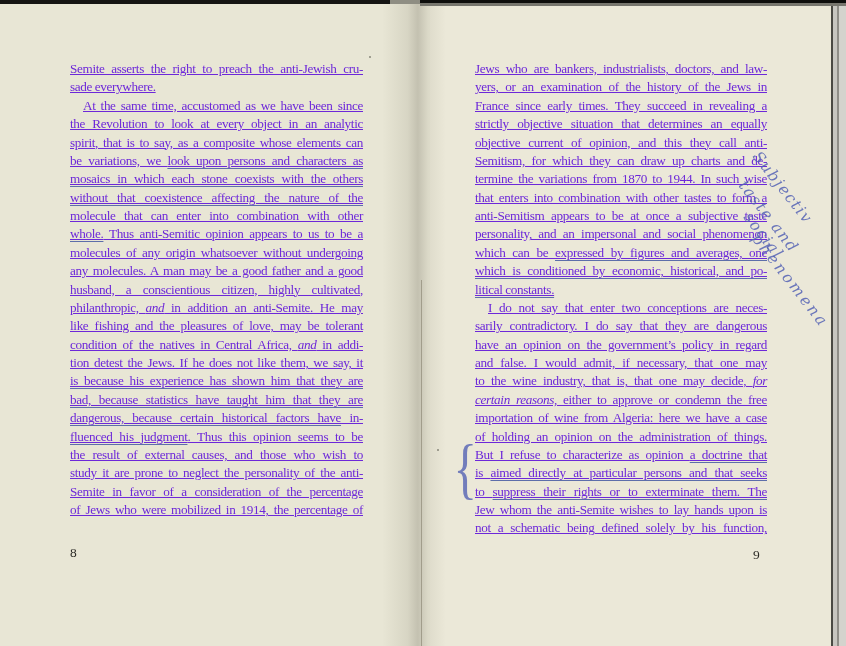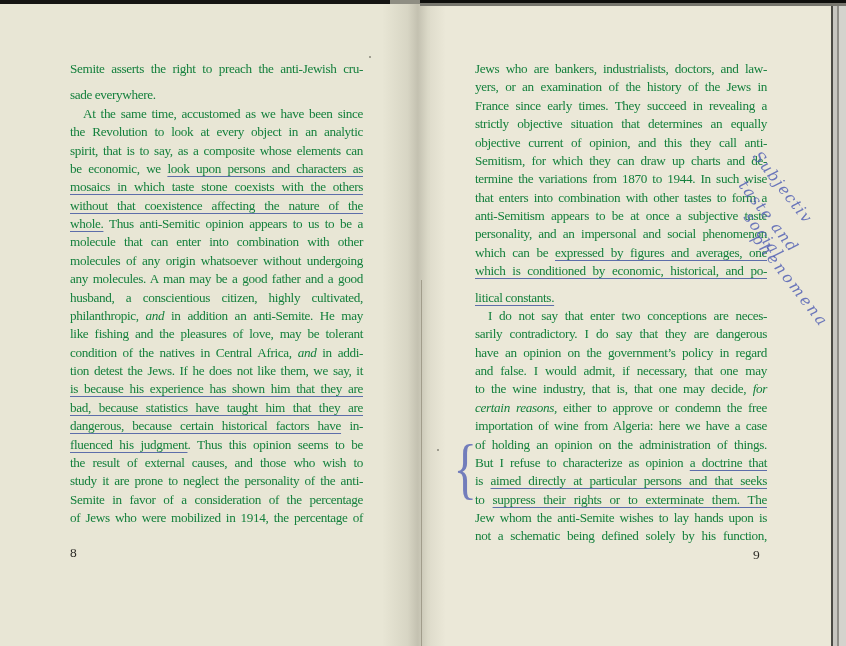--- a/index.html
+++ b/index.html
@@ -20,33 +20,33 @@
   .top-notch{position:absolute;left:390px;top:0;width:30px;height:4px;background:#8f8e83;}
   .top-edge-right{position:absolute;left:420px;top:0;width:426px;height:6px;
     background:linear-gradient(to bottom,#0e0e0c 0 3px,#77766e 3px 6px);}
   .right-edge{position:absolute;left:831px;top:6px;width:15px;height:640px;
     background:linear-gradient(to right,#4a4a44 0 1.5px,#c7c6c0 1.5px 6px,#8f8e88 6px 8px,#d4d3cd 8px 15px);}
   .speck{position:absolute;width:2px;height:2px;border-radius:50%;background:#55544c;opacity:.65;}
   .speck1{left:369px;top:56px;}
   .speck2{left:437px;top:449px;}
 
   
-  .text-col{position:absolute;top:61px;color:#15803d;}
+  .text-col{position:absolute;top:61px;color:#6d28d9;text-decoration:underline;}
   .text-col.left{left:70px;width:293px;}
   .text-col.right{left:475px;width:292px;}
   .line{
     height:18.38px;
     font-size:13.2px;
     letter-spacing:-0.35px;
     word-spacing:-0.3px;
     text-align:justify;
     text-align-last:justify;
     white-space:normal;
   }
-  .line.para-end{text-align-last:left;margin-top:8px;}
+  .line.para-end{text-align-last:left;}
   .line.indent{text-indent:13px;}
   .u{
     text-decoration:underline;
     text-decoration-thickness:1.25px;
     text-underline-offset:2.6px;
     text-decoration-color:var(--underline,#5d6eaa);
   }
   .i{font-style:italic;}
 
   .pagenum{position:absolute;font-size:13.5px;color:#2d2c27;}
@@ -85,25 +85,25 @@
 <div class="right-edge"></div>
 <div class="speck speck1"></div>
 <div class="speck speck2"></div>
 
 <div class="text-col left">
     <div class="line"><span>Semite asserts the right to preach the anti-Jewish cru-</span></div>
     <div class="line para-end"><span>sade everywhere.</span></div>
     <div class="line indent"><span>At the same time, accustomed as we have been since</span></div>
     <div class="line"><span>the Revolution to look at every object in an analytic</span></div>
     <div class="line"><span>spirit, that is to say, as a composite whose elements can</span></div>
-    <div class="line"><span>be economic, we </span><span class="u">look upon persons and characters as</span></div>
-    <div class="line"><span class="u">mosaics in which taste stone coexists with the others</span></div>
+    <div class="line"><span>be variations, we </span><span class="u">look upon persons and characters as</span></div>
+    <div class="line"><span class="u">mosaics in which each stone coexists with the others</span></div>
     <div class="line"><span class="u">without that coexistence affecting the nature of the</span></div>
+    <div class="line"><span>molecule that can enter into combination with other</span></div>
     <div class="line"><span class="u">whole.</span><span> Thus anti-Semitic opinion appears to us to be a</span></div>
-    <div class="line"><span>molecule that can enter into combination with other</span></div>
     <div class="line"><span>molecules of any origin whatsoever without undergoing</span></div>
     <div class="line"><span>any molecules. A man may be a good father and a good</span></div>
     <div class="line"><span>husband, a conscientious citizen, highly cultivated,</span></div>
     <div class="line"><span>philanthropic, </span><span class="i">and</span><span> in addition an anti-Semite. He may</span></div>
     <div class="line"><span>like fishing and the pleasures of love, may be tolerant</span></div>
     <div class="line"><span>condition of the natives in Central Africa, </span><span class="i">and</span><span> in addi-</span></div>
     <div class="line"><span>tion detest the Jews. If he does not like them, we say, it</span></div>
     <div class="line"><span class="u">is because his experience has shown him that they are</span></div>
     <div class="line"><span class="u">bad, because statistics have taught him that they are</span></div>
     <div class="line"><span class="u">dangerous, because certain historical factors have</span><span> in-</span></div>

